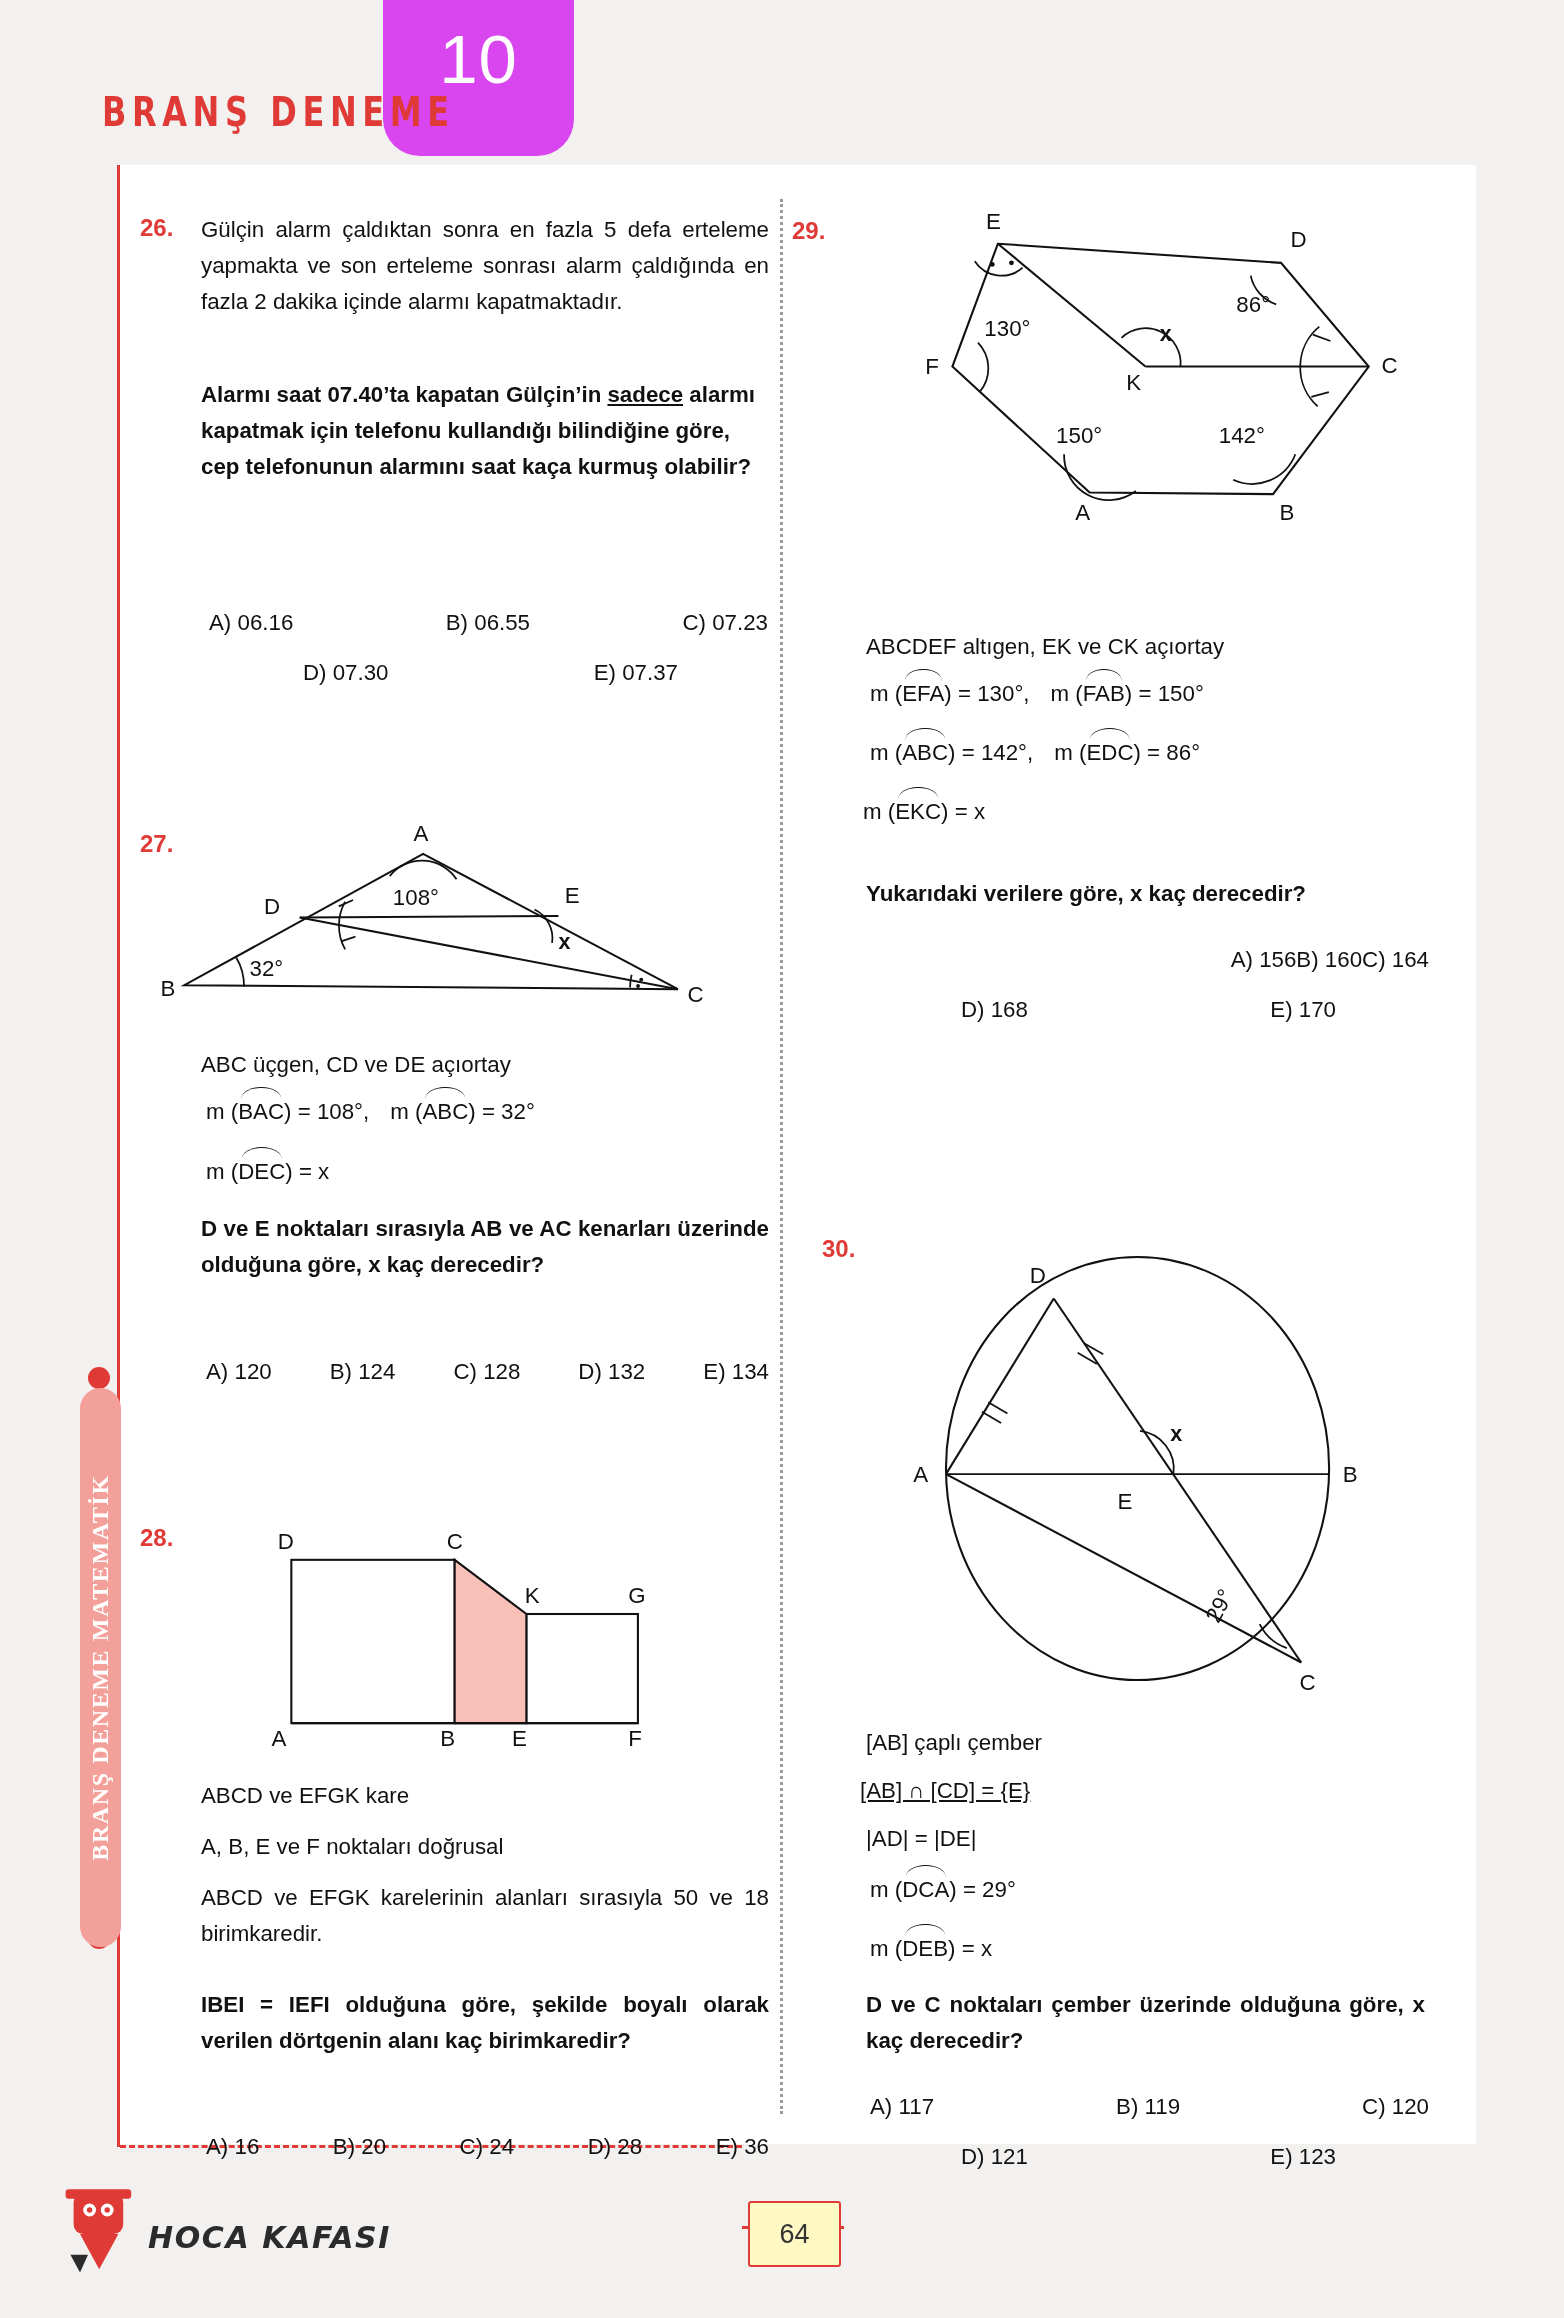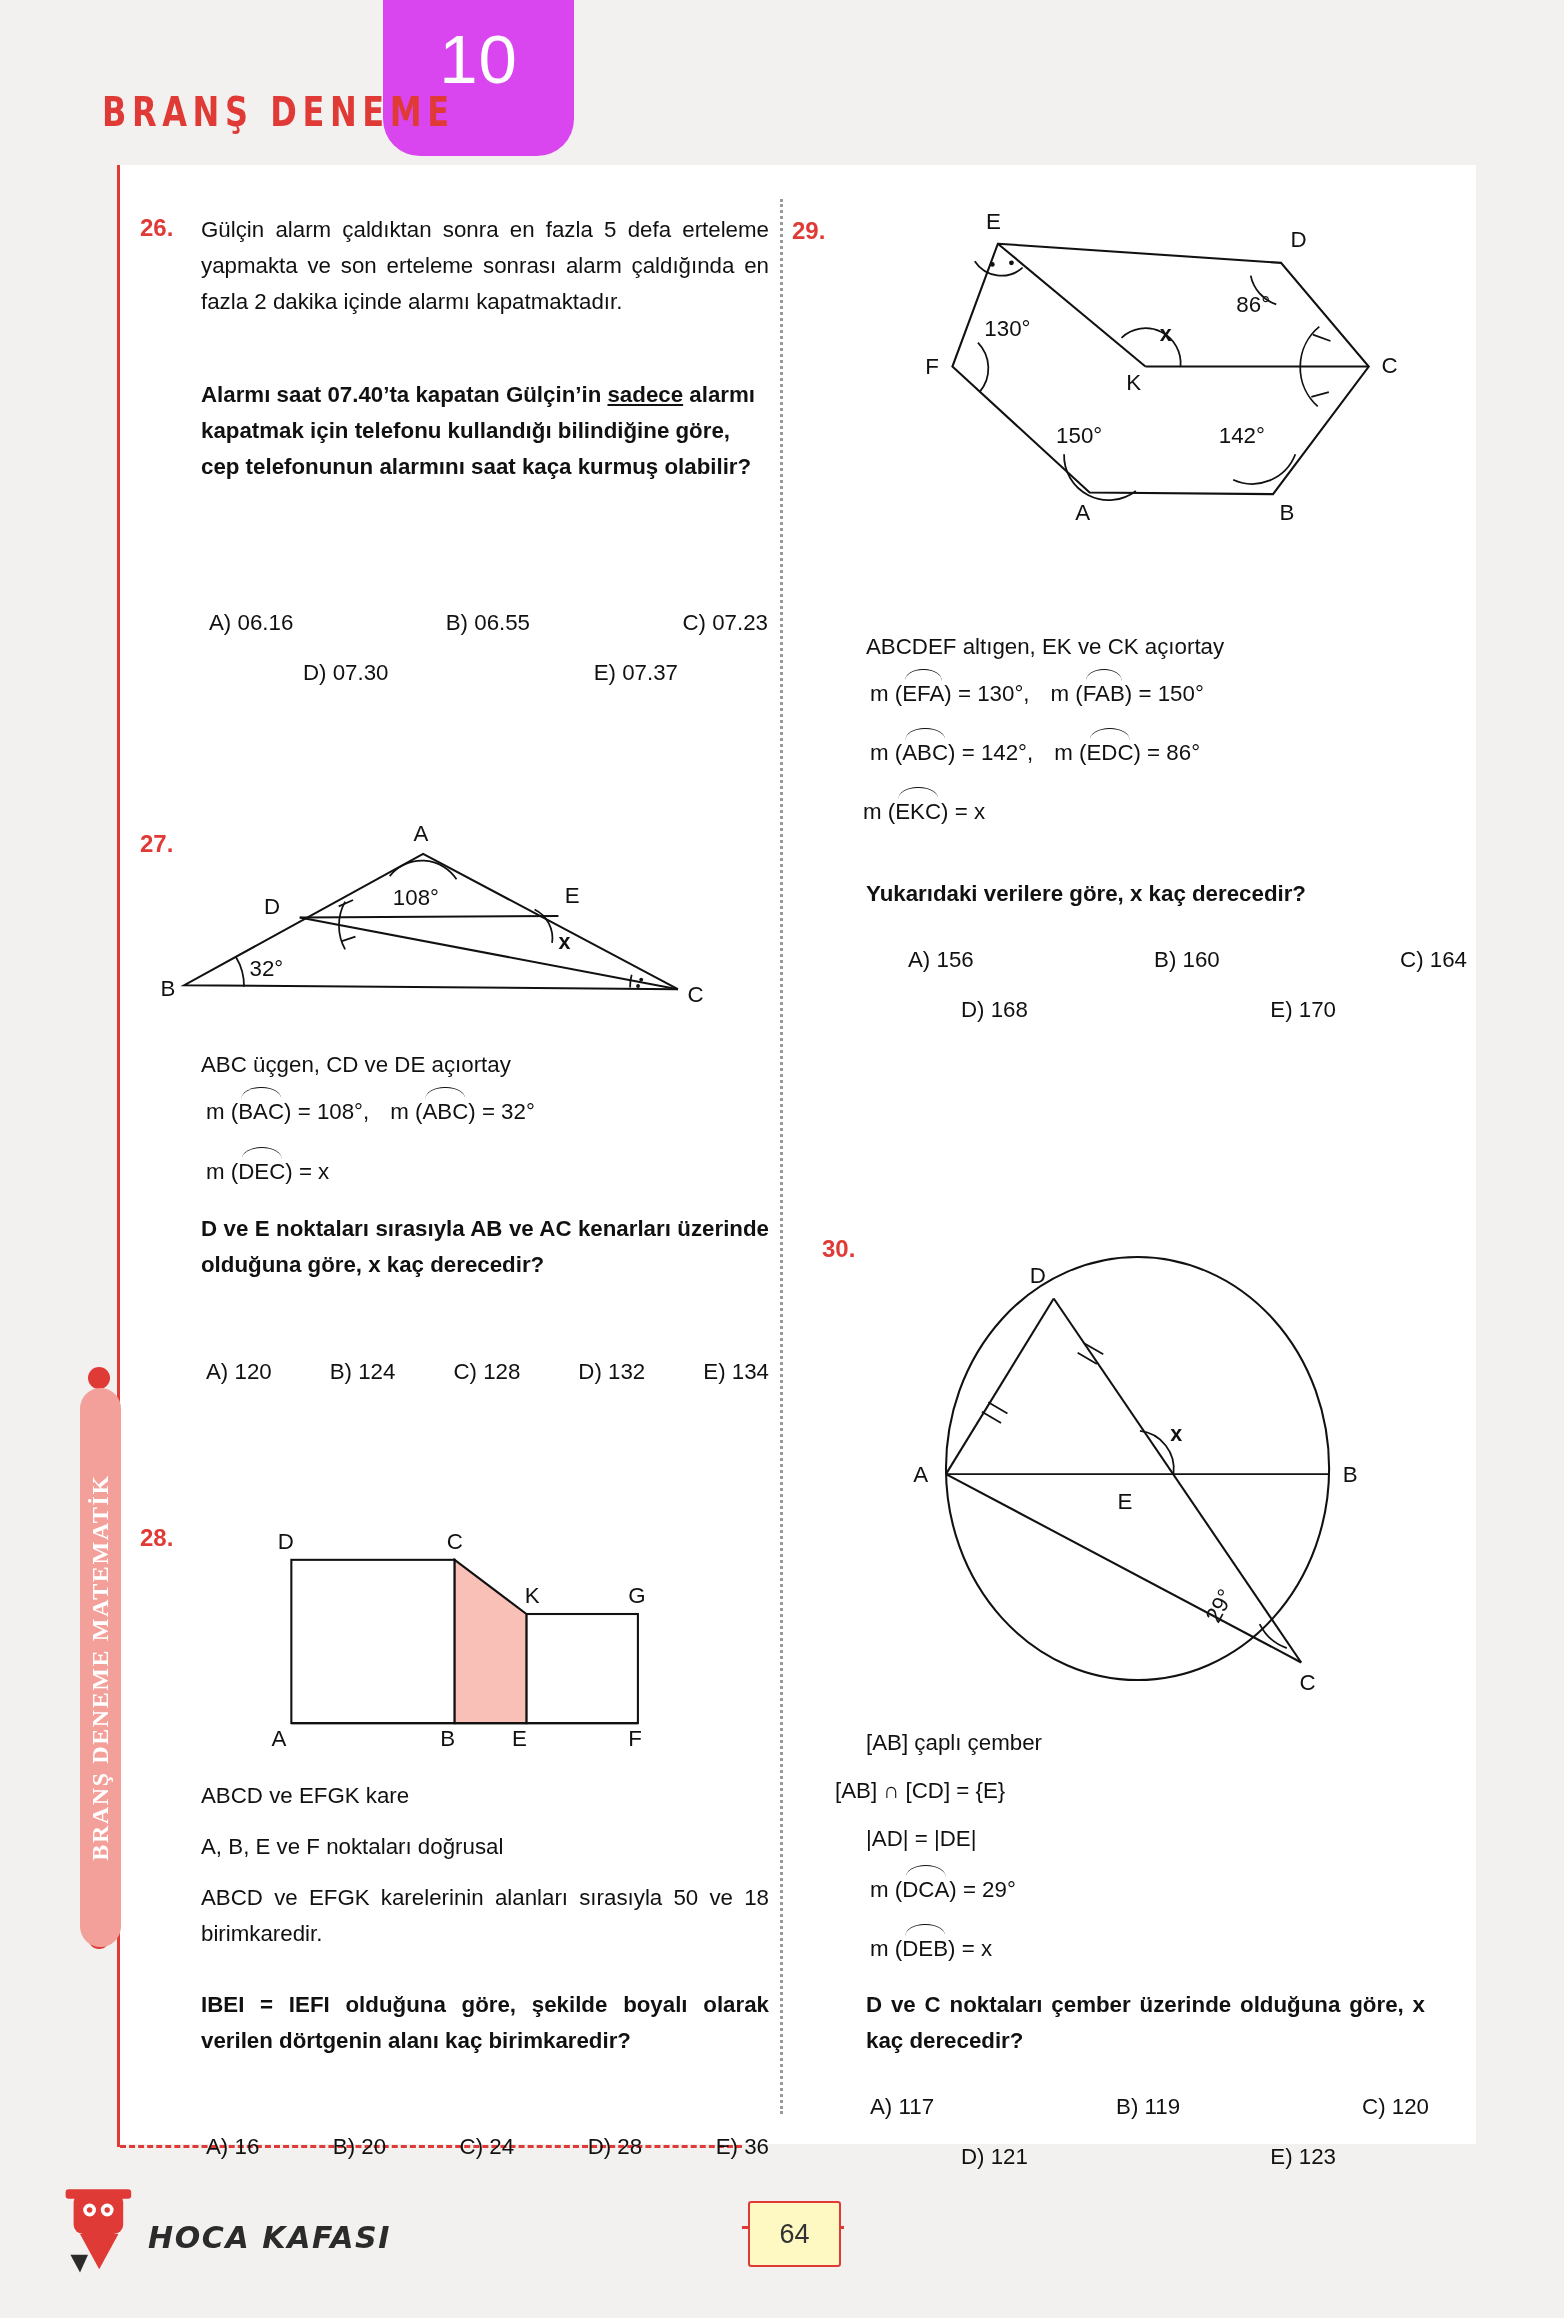--- a/index.html
+++ b/index.html
@@ -324,21 +324,21 @@
   </div>
 
   <div class="fml" style="position:absolute;left:863px;top:799px;">
     <span>m (</span>
       <span class="arc-wrap"><span class="arc"></span><span>EKC</span></span>
       <span>) = x</span>
   </div>
 
   <div class="body-text bold" style="position:absolute;left:866px;top:876px;">Yukarıdaki verilere göre, x kaç derecedir?</div>
 
-  <div class="opts" style="position:absolute;left:908px;top:935px;width:559px;justify-content:space-between;gap:48px;">
+  <div class="opts" style="position:absolute;left:870px;top:935px;width:559px;justify-content:flex-end;">
     <span class="opt">A) 156</span>
     <span class="opt">B) 160</span>
     <span class="opt">C) 164</span>
   </div>
   <div class="opts" style="position:absolute;left:961px;top:985px;width:375px;justify-content:space-between;">
     <span class="opt">D) 168</span>
     <span class="opt">E) 170</span>
   </div>
 
   <div class="qnum" style="left:822px;top:1235px;">30.</div>
@@ -370,21 +370,21 @@
       <text class="lbl" x="14" y="292">A</text>
       <text class="lbl" x="552" y="292">B</text>
       <text class="lbl" x="270" y="326">E</text>
       <text class="lbl" x="498" y="552">C</text>
       <text class="lbl-b" x="336" y="240">x</text>
       <text class="lbl" x="396" y="470" transform="rotate(-62 396 470)">29°</text>
     </svg>
   </div>
 
   <div class="body-text" style="position:absolute;left:866px;top:1725px;">[AB] çaplı çember</div>
-  <div class="body-text" style="position:absolute;left:835px;top:1773px;">[AB] ∩ [CD] = {E}</div>
+  <div class="body-text" style="position:absolute;left:860px;top:1773px;text-decoration:underline;">[AB] ∩ [CD] = {E}</div>
   <div class="body-text" style="position:absolute;left:866px;top:1821px;">|AD| = |DE|</div>
 
   <div class="fml" style="position:absolute;left:870px;top:1877px;">
     <span>m (</span>
       <span class="arc-wrap"><span class="arc"></span><span>DCA</span></span>
       <span>) = 29°</span>
   </div>
   <div class="fml" style="position:absolute;left:870px;top:1936px;">
     <span>m (</span>
       <span class="arc-wrap"><span class="arc"></span><span>DEB</span></span>

